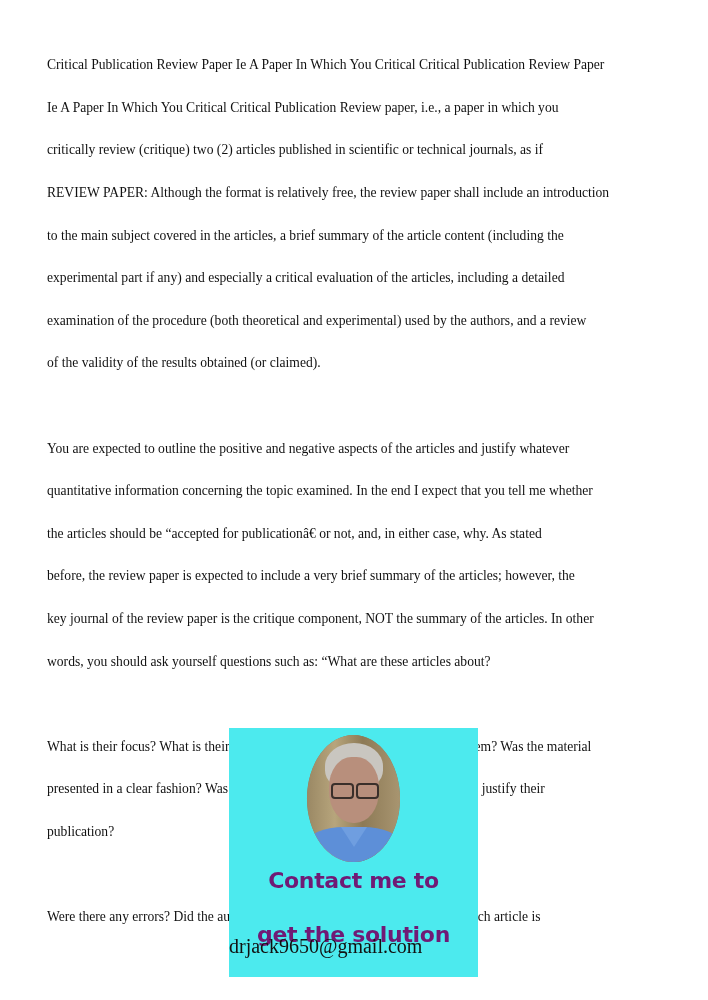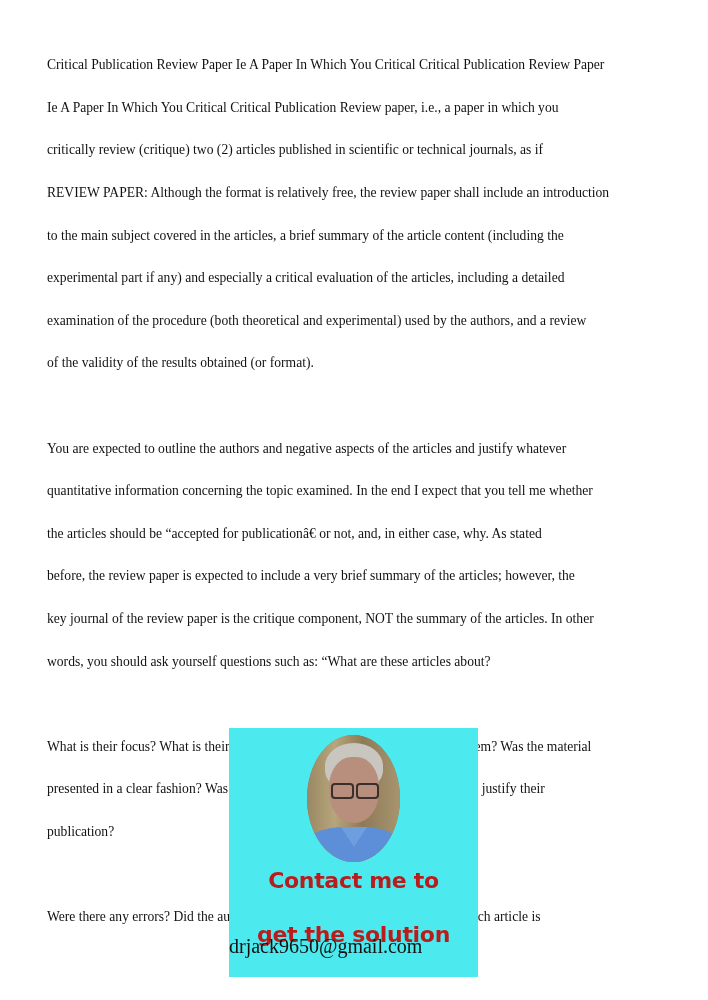--- a/index.html
+++ b/index.html
@@ -79,21 +79,21 @@
     background: #6f9ee0;
     clip-path: polygon(0 0, 50% 100%, 100% 0);
   }
   .cta {
     position: absolute;
     left: 0;
     width: 100%;
     text-align: center;
     font-family: "DejaVu Sans", "Liberation Sans", sans-serif;
     font-weight: bold;
-    color: #b91c1c;
+    color: #701a75;
     font-size: 22px;
     line-height: 30px;
     letter-spacing: -0.3px;
   }
   .cta-1 { top: 138px; }
   .cta-2 { top: 168px; margin-top: 24px; }
   .email {
     position: absolute;
     left: 0;
     top: 204px;
@@ -111,24 +111,24 @@
 
 <div class="page">
   <p class="para">
     <span class="line">Critical Publication Review Paper Ie A Paper In Which You Critical Critical Publication Review Paper</span>
     <span class="line">Ie A Paper In Which You Critical Critical Publication Review paper, i.e., a paper in which you</span>
     <span class="line">critically review (critique) two (2) articles published in scientific or technical journals, as if</span>
     <span class="line">REVIEW PAPER: Although the format is relatively free, the review paper shall include an introduction</span>
     <span class="line">to the main subject covered in the articles, a brief summary of the article content (including the</span>
     <span class="line">experimental part if any) and especially a critical evaluation of the articles, including a detailed</span>
     <span class="line">examination of the procedure (both theoretical and experimental) used by the authors, and a review</span>
-    <span class="line">of the validity of the results obtained (or format).</span>
+    <span class="line">of the validity of the results obtained (or claimed).</span>
   </p>
   <p class="para">
-    <span class="line">You are expected to outline the authors and negative aspects of the articles and justify whatever</span>
+    <span class="line">You are expected to outline the positive and negative aspects of the articles and justify whatever</span>
     <span class="line">quantitative information concerning the topic examined. In the end I expect that you tell me whether</span>
     <span class="line">the articles should be “accepted for publicationâ€ or not, and, in either case, why. As stated</span>
     <span class="line">before, the review paper is expected to include a very brief summary of the articles; however, the</span>
     <span class="line">key journal of the review paper is the critique component, NOT the summary of the articles. In other</span>
     <span class="line">words, you should ask yourself questions such as: “What are these articles about?</span>
   </p>
   <p class="para">
     <span class="line">What is their focus? What is their novel contribution? What did I learn from them? Was the material</span>
     <span class="line">presented in a clear fashion? Was the technical merit of the articles sufficient to justify their</span>
     <span class="line">publication?</span>

